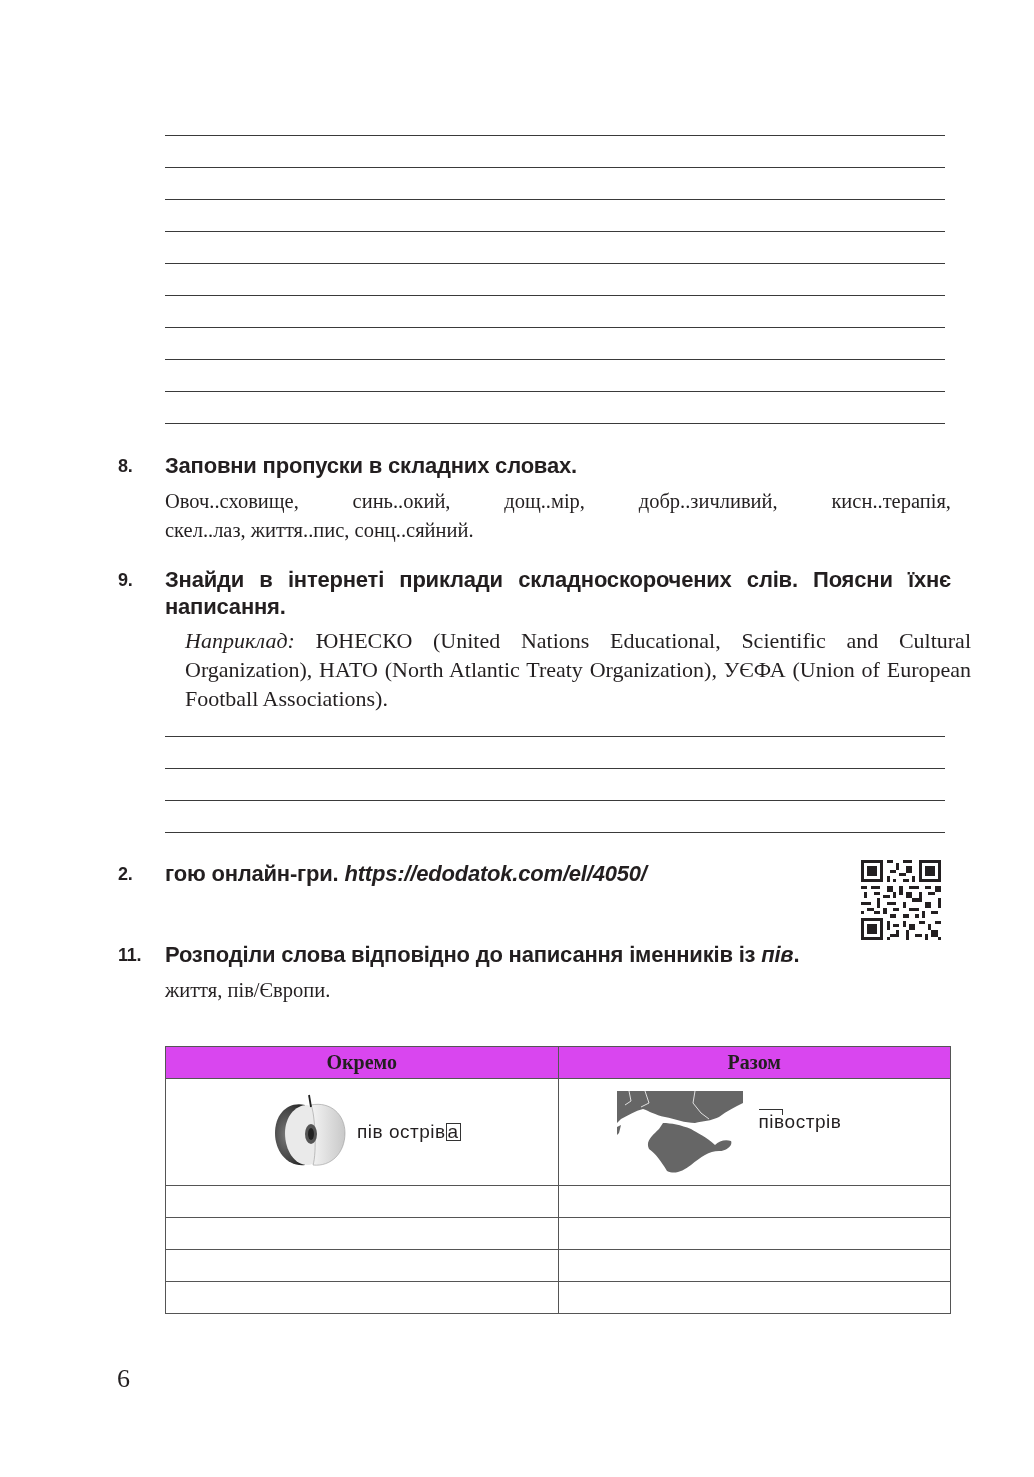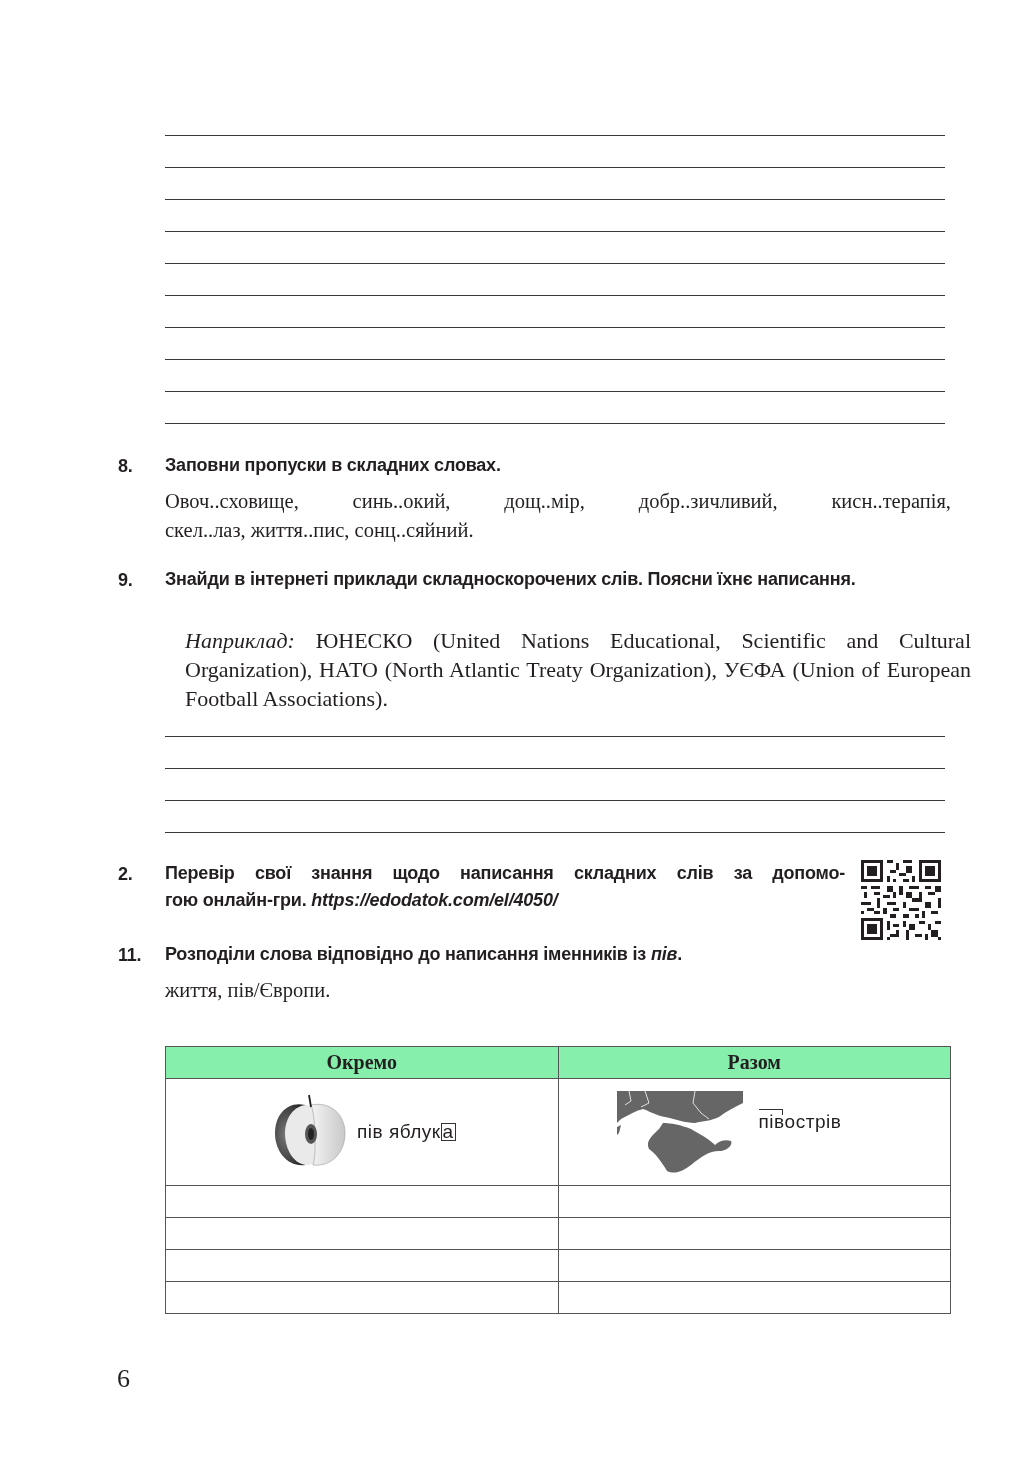--- a/index.html
+++ b/index.html
@@ -1,27 +1,27 @@
 <!DOCTYPE html>
 <html><head>
 <meta charset="utf-8">
 <style>
   html, body { margin: 0; padding: 0; background: #ffffff; }
   body { width: 1034px; height: 1477px; position: relative; overflow: hidden; color: #231f20; }
   .line { position: absolute; left: 165px; width: 780px; height: 0; border-top: 1.3px solid #3a3a3a; }
   .task-num { position: absolute; left: 118px; font-family: "Liberation Sans", sans-serif; font-weight: bold; font-size: 18px; letter-spacing: -0.3px; }
-  .task-title { position: absolute; left: 165px; width: 786px; font-family: "Liberation Sans", sans-serif; font-weight: bold; font-size: 18px; line-height: 27px; letter-spacing: -0.2px; text-align: justify; }
+  .task-title { position: absolute; left: 165px; width: 786px; font-family: "Liberation Sans", sans-serif; font-weight: bold; font-size: 22px; line-height: 27px; letter-spacing: -0.2px; text-align: justify; }
   .task-body { position: absolute; left: 165px; width: 786px; font-family: "Liberation Serif", serif; font-size: 20.5px; line-height: 29px; text-align: justify; text-align-last: left; }
   .task-body.small { font-size: 22px; line-height: 29px; margin-left: 20px; }
   .justify-line { display: block; text-align: justify; text-align-last: justify; }
   .url { font-style: italic; }
   .italic { font-style: italic; }
   .qr { position: absolute; left: 861px; top: 860px; width: 80px; height: 80px; }
   table.words { position: absolute; left: 165px; top: 1046px; width: 786px; border-collapse: collapse; }
-  table.words th { background: #86efac; border: 1.5px solid #555; height: 31px; font-family: "Liberation Serif", serif; font-weight: bold; font-size: 20px; padding: 0; }
+  table.words th { background: #d946ef; border: 1.5px solid #555; height: 31px; font-family: "Liberation Serif", serif; font-weight: bold; font-size: 20px; padding: 0; }
   table.words td { border: 1.5px solid #555; padding: 0; height: 31px; }
   table.words td.example { height: 106px; position: relative; }
   .ex-wrap { position: absolute; top: 0; left: 0; right: 0; bottom: 0; }
   .ex-word { position: absolute; font-family: "Liberation Sans", sans-serif; font-size: 19px; letter-spacing: 0.5px; }
   .boxed { border: 1.3px solid #333; padding: 0 1px; line-height: 16px; display: inline-block; }
   .overbar { position: relative; }
   .overbar::before { content: ""; position: absolute; left: 0; right: 2px; top: -2px; border-top: 1.3px solid #333; }
   .overbar::after { content: ""; position: absolute; right: 2px; top: -2px; height: 6px; border-right: 1.3px solid #333; }
   .page-num { position: absolute; left: 117px; top: 1364px; font-family: "Liberation Serif", serif; font-size: 26px; }
 </style>
@@ -58,21 +58,20 @@
   </div>
   <div class="line" style="top:736px"></div>
   <div class="line" style="top:768px"></div>
   <div class="line" style="top:800px"></div>
   <div class="line" style="top:832px"></div>
 </div>
 
 <div>
   <div class="task-num" style="top:864px">2.</div>
   <div class="task-title" style="top:860px; width:680px;">
-    <span class="justify-line">Перевір свої знання щодо написання складних слів за допомо-</span>
     <span>гою онлайн-гри. </span><span class="url">https://edodatok.com/el/4050/</span>
   </div>
   <svg class="qr" viewBox="0 0 25 25" shape-rendering="crispEdges">
     <g fill="#231f20">
 
       <rect x="0" y="0" width="7" height="1"></rect>
         <rect x="0" y="6" width="7" height="1"></rect>
         <rect x="0" y="0" width="1" height="7"></rect>
         <rect x="6" y="0" width="1" height="7"></rect>
         <rect x="2" y="2" width="3" height="3"></rect>
@@ -179,21 +178,21 @@
                   <stop offset="100%" stop-color="#c8c8c8"></stop>
                 </linearGradient>
               </defs>
               <path d="M34 12 C16 8 4 22 4 40 C4 58 16 74 34 72 Z" fill="url(#skin)"></path>
               <path d="M36 12 C24 12 14 24 14 40 C14 58 24 72 36 72 C40 72 44 70 44 70 L44 14 Z" fill="#eaeaea"></path>
               <path d="M40 12 C60 8 74 22 74 40 C74 60 60 74 42 72 C46 60 44 20 40 12 Z" fill="url(#flesh)" stroke="#999" stroke-width="0.6"></path>
               <ellipse cx="40" cy="41" rx="6" ry="10" fill="#555"></ellipse>
               <ellipse cx="40" cy="41" rx="3" ry="6" fill="#222"></ellipse>
               <line x1="38" y1="2" x2="40" y2="14" stroke="#222" stroke-width="1.8"></line>
             </svg>
-            <span class="ex-word" style="left:191px; top:42px;"><span>пів яблук</span><span class="boxed">а</span></span>
+            <span class="ex-word" style="left:191px; top:42px;"><span>пів острів</span><span class="boxed">а</span></span>
           </div>
         </td>
         <td class="example">
           <div class="ex-wrap">
             <svg style="position:absolute; left:56px; top:10px;" width="130" height="84" viewBox="0 0 130 84">
               <path d="M2 2 L128 2 L128 14 C120 18 112 22 104 28 C96 32 88 32 80 34 C70 34 60 30 50 28 C40 26 34 22 28 20 C20 22 14 26 6 30 L2 34 Z" fill="#666"></path>
               <path d="M2 38 L6 36 L4 44 L2 46 Z" fill="#666"></path>
               <path d="M48 34 C56 34 66 36 76 40 C82 44 92 48 100 56 C104 52 110 50 116 52 C118 56 112 62 104 62 C94 62 86 68 76 76 C68 82 60 86 52 82 C46 72 40 64 34 60 C30 52 38 46 44 40 Z" fill="#666"></path>
               <path d="M14 2 L16 12 L10 16 M30 2 L34 14 L26 18 M80 2 L78 14 L86 24 L94 30" fill="none" stroke="#fff" stroke-width="0.8"></path>
             </svg>

